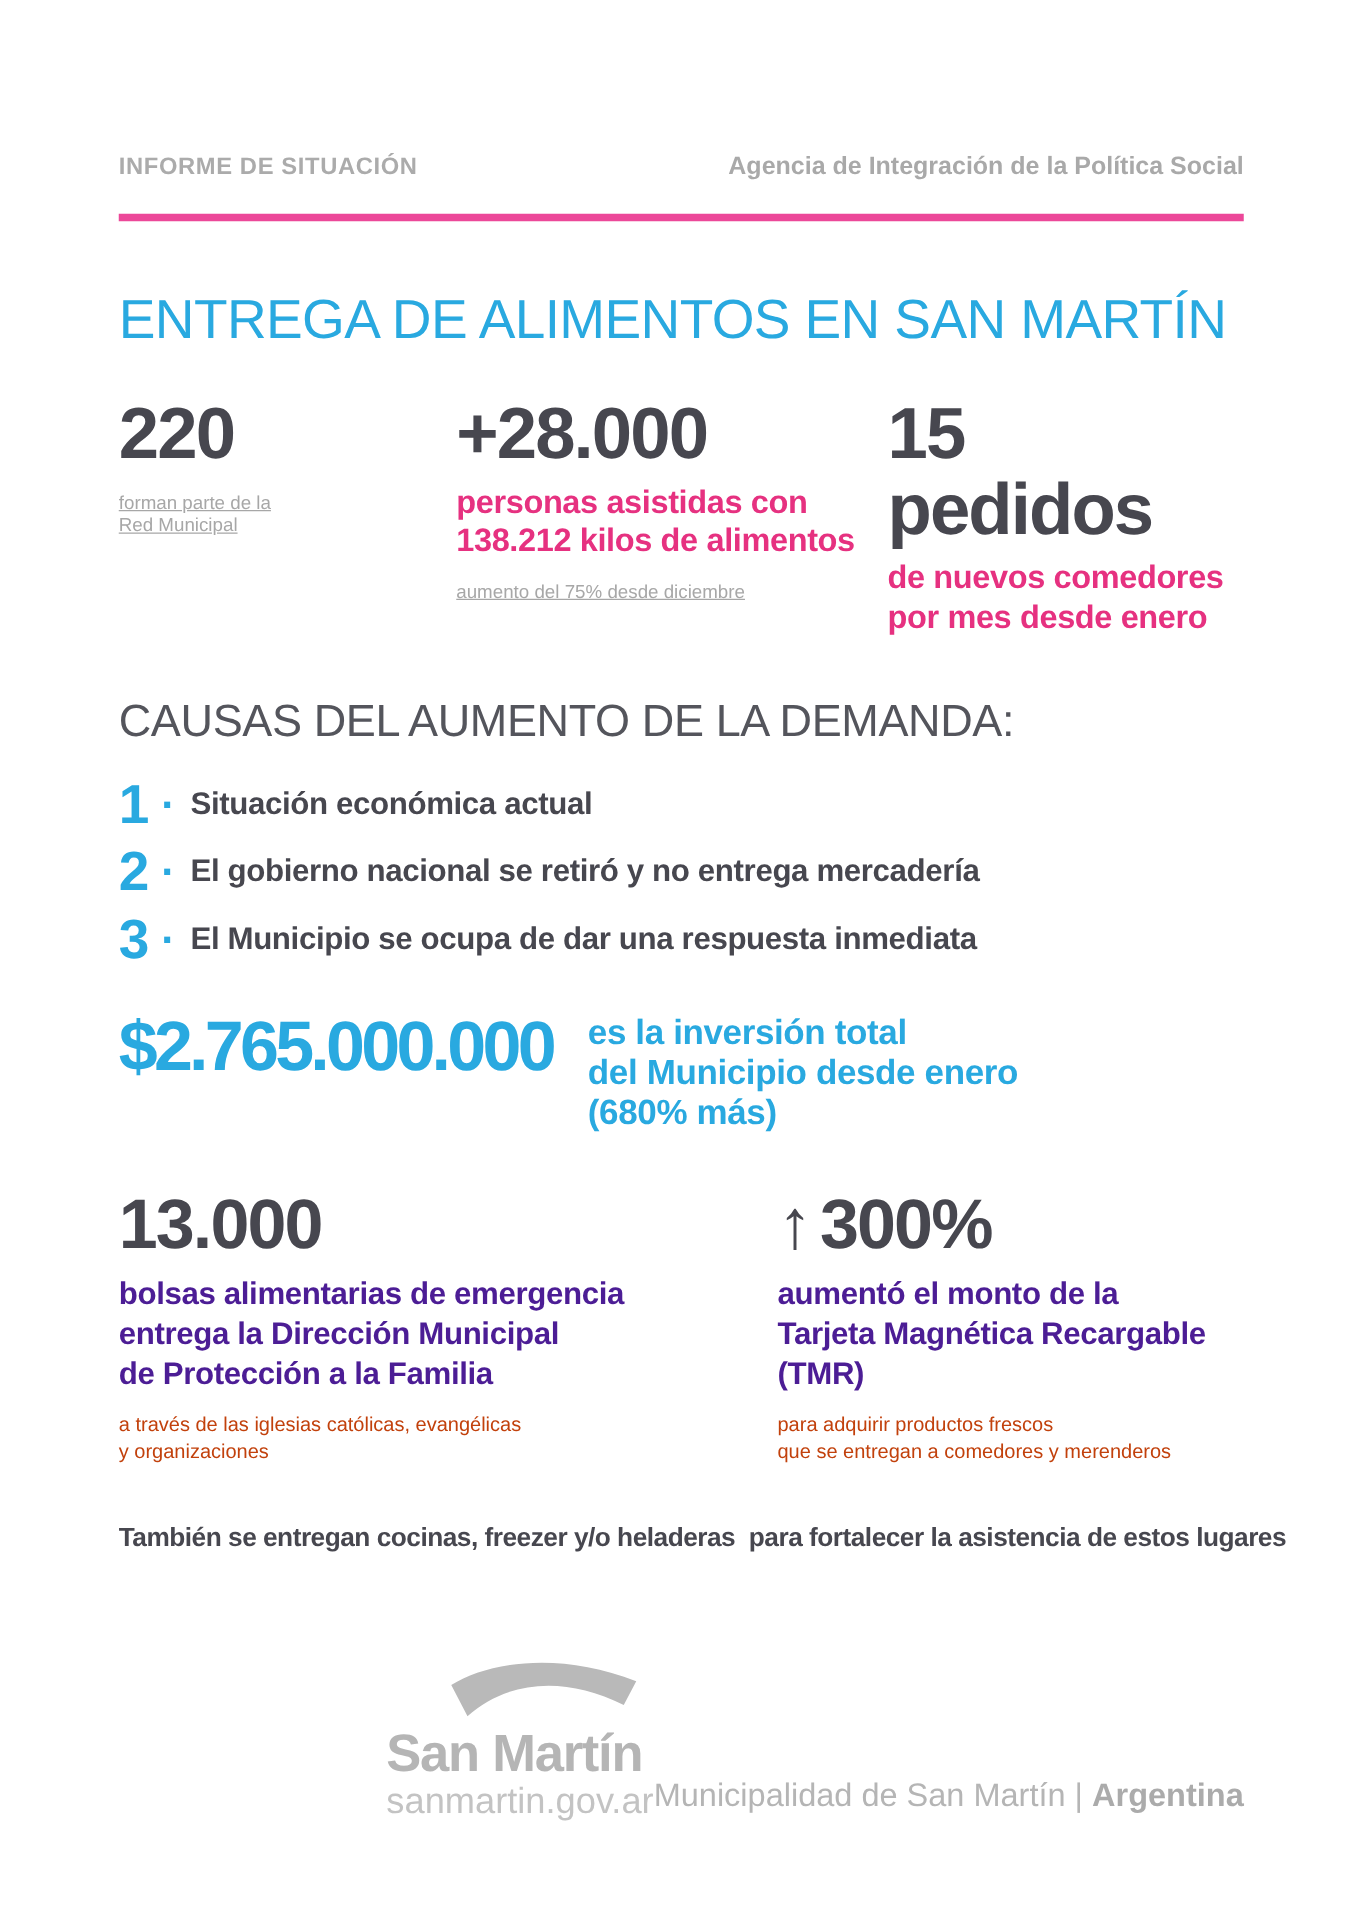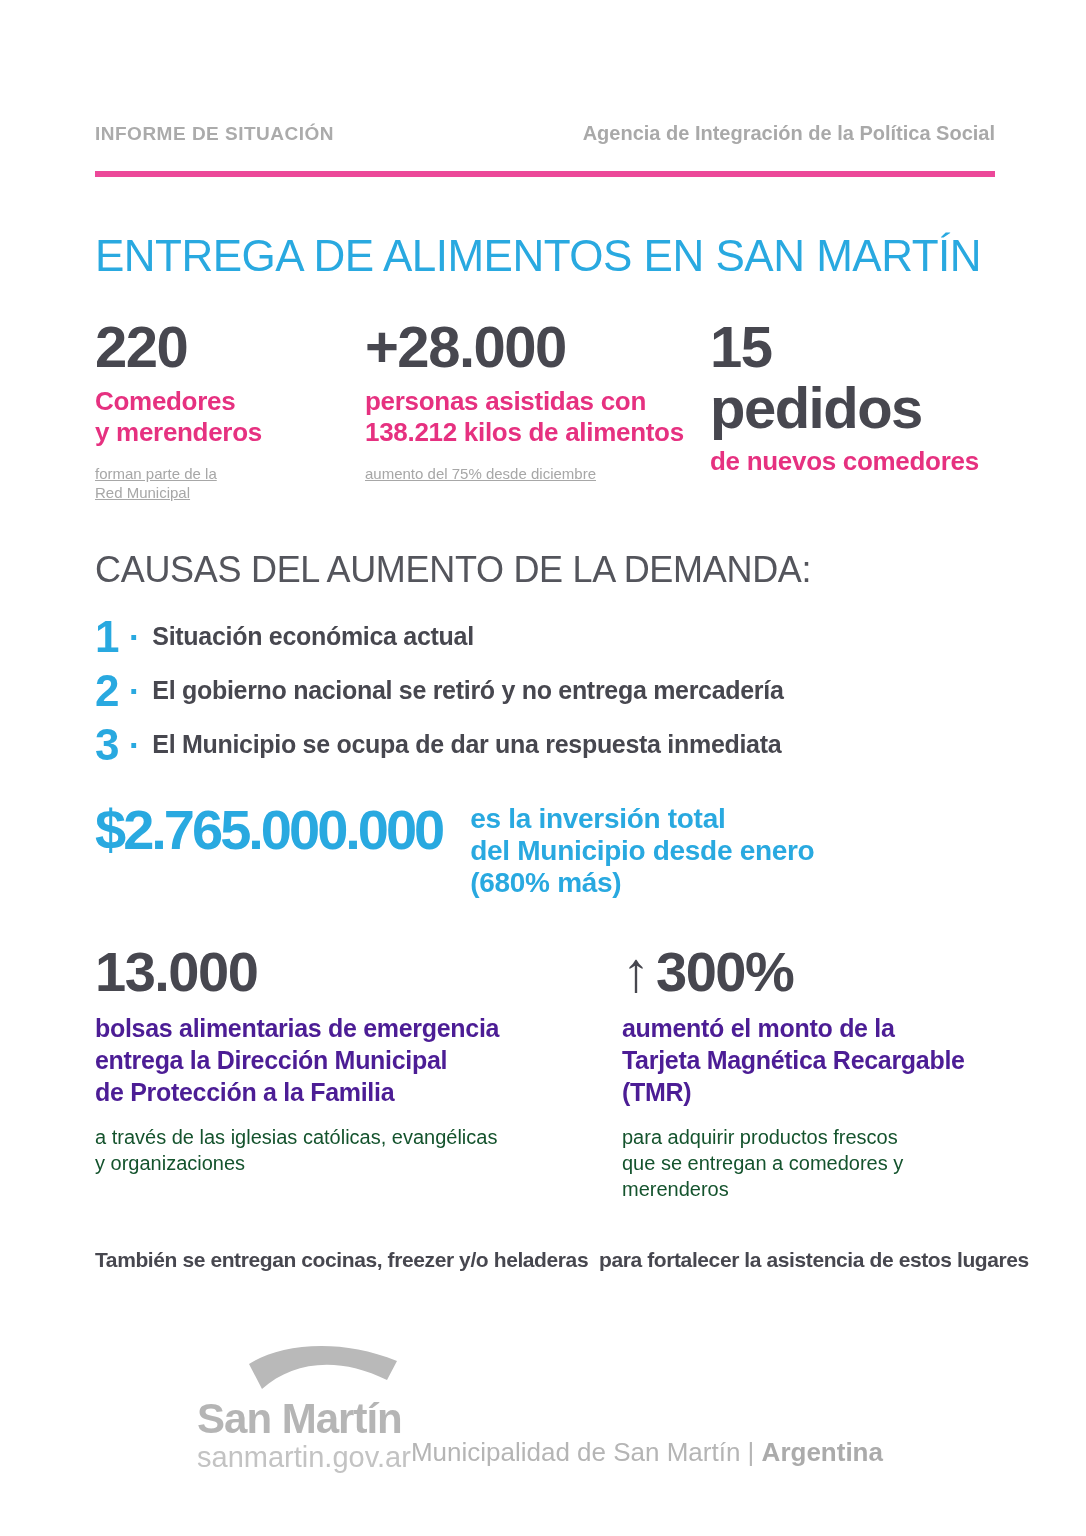--- a/index.html
+++ b/index.html
@@ -74,33 +74,33 @@
   
   .stats2 { margin-top:44px; display:flex;gap:12px; }
   .stats2 .c1 { width:515px; }
   .stats2 .c2 { flex:1; }
   .stat2-value {
     font-size:56px; font-weight:800; color:#47474f;
     letter-spacing:-1.5px; line-height:1.05;
   }
   .arrow-up { font-weight:600; letter-spacing:0; margin-right:6px; }
   .stat2-label { margin-top:10px; font-weight:bold; color:#4c1d95; font-size:25px; line-height:1.28; letter-spacing:-.3px; }
-  .stat2-caption { margin-top:16px; color:#14532d; font-size:20px; line-height:1.3; }
+  .stat2-caption { margin-top:16px; color:#c2410c; font-size:16px; line-height:1.3; }
 
   
   .note {
     margin-top:46px;
     font-size:21px; font-weight:bold; color:#47474f;
     letter-spacing:-.4px; white-space:pre; 
   }
 
   
   .footer {
-    position:absolute; left:85px; right:91px; bottom:62px;
-    display:flex; justify-content:center; align-items:flex-end;
+    position:absolute; left:85px; right:91px; bottom:78px;
+    display:flex; justify-content:flex-end; align-items:flex-end;
   }
   .logo-swoosh { margin-left:44px; display:block; }
   .logo-title {
     margin-top:2px;
     font-size:42px; font-weight:800; color:#b5b5b5; letter-spacing:-1px; line-height:1.05;
   }
   .logo-url { font-size:29px; color:#c3c3c3; line-height:1.15; }
   .footer-right { font-size:26px; color:#b5b5b5; white-space:nowrap; padding-bottom:6px; }
   .footer-right .bold { font-weight:bold; color:#ababab; }
 </style>
@@ -116,24 +116,20 @@
     </div>
 
     <h1 class="title">
       <span class="tline">ENTREGA DE ALIMENTOS EN SAN MARTÍN</span>
     </h1>
 
     <div class="stats1">
 
       <div class="c1">
         <div class="stat-value">220</div>
-        <div class="stat-label">
-          <div>Comedores</div>
-          <div>y merenderos</div>
-        </div>
         <div class="stat-caption">
           <div>forman parte de la</div>
           <div>Red Municipal</div>
         </div>
       </div>
 
       <div class="c2">
         <div class="stat-value">+28.000</div>
         <div class="stat-label">
           <div>personas asistidas con</div>
@@ -141,20 +137,21 @@
         </div>
         <div class="stat-caption">
           <div>aumento del 75% desde diciembre</div>
         </div>
       </div>
 
       <div class="c3">
         <div class="stat-value">15 pedidos</div>
         <div class="stat-label">
           <div>de nuevos comedores</div>
+          <div>por mes desde enero</div>
         </div>
       </div>
 
     </div>
 
     <h2 class="causes-heading">CAUSAS DEL AUMENTO DE LA DEMANDA:</h2>
     <div class="causes-list">
       <div class="cause">
         <span class="cause-num">1</span>
         <span class="cause-dot">·</span>

